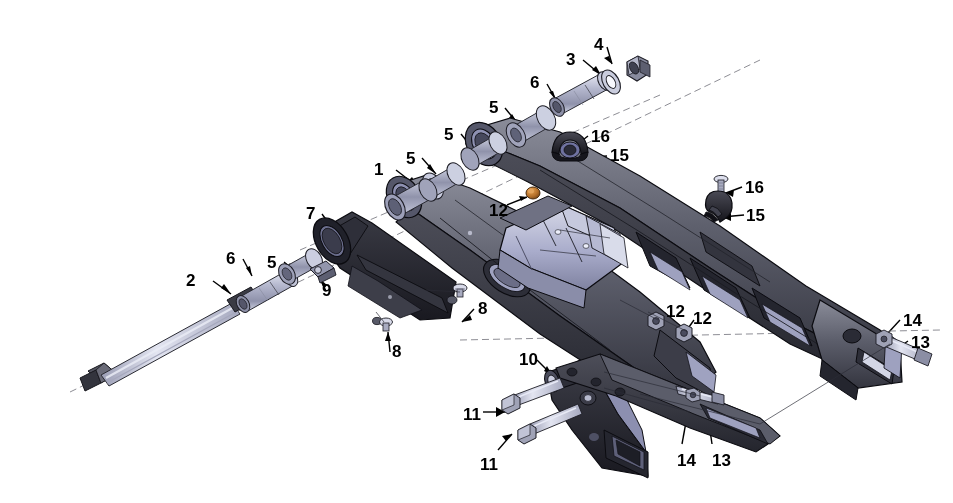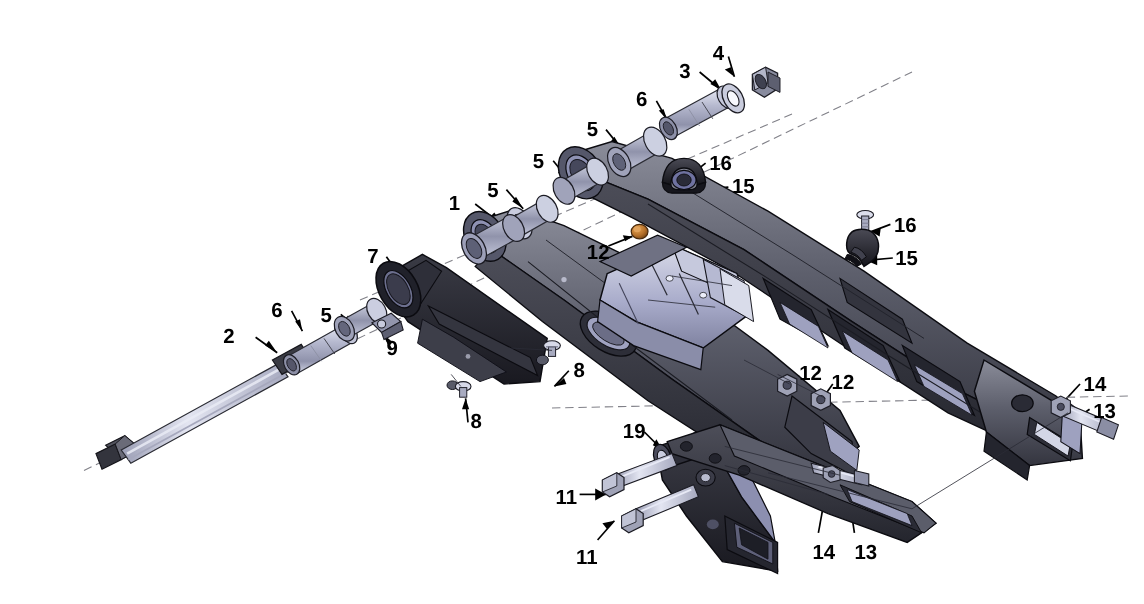--- a/index.html
+++ b/index.html
@@ -419,21 +419,21 @@
   <div class="callout" style="left:489px;top:99px">5</div>
   <div class="callout" style="left:444px;top:126px">5</div>
   <div class="callout" style="left:406px;top:150px">5</div>
   <div class="callout" style="left:267px;top:254px">5</div>
   <div class="callout" style="left:530px;top:74px">6</div>
   <div class="callout" style="left:226px;top:250px">6</div>
   <div class="callout" style="left:306px;top:205px">7</div>
   <div class="callout" style="left:478px;top:300px">8</div>
   <div class="callout" style="left:392px;top:343px">8</div>
   <div class="callout" style="left:322px;top:282px">9</div>
-  <div class="callout" style="left:519px;top:351px">19</div>
+  <div class="callout" style="left:519px;top:351px">10</div>
   <div class="callout" style="left:463px;top:406px">11</div>
   <div class="callout" style="left:480px;top:456px">11</div>
   <div class="callout" style="left:666px;top:303px">12</div>
   <div class="callout" style="left:693px;top:310px">12</div>
   <div class="callout" style="left:911px;top:334px">13</div>
   <div class="callout" style="left:712px;top:452px">13</div>
   <div class="callout" style="left:903px;top:312px">14</div>
   <div class="callout" style="left:677px;top:452px">14</div>
   <div class="callout" style="left:746px;top:207px">15</div>
   <div class="callout" style="left:610px;top:147px">15</div>

